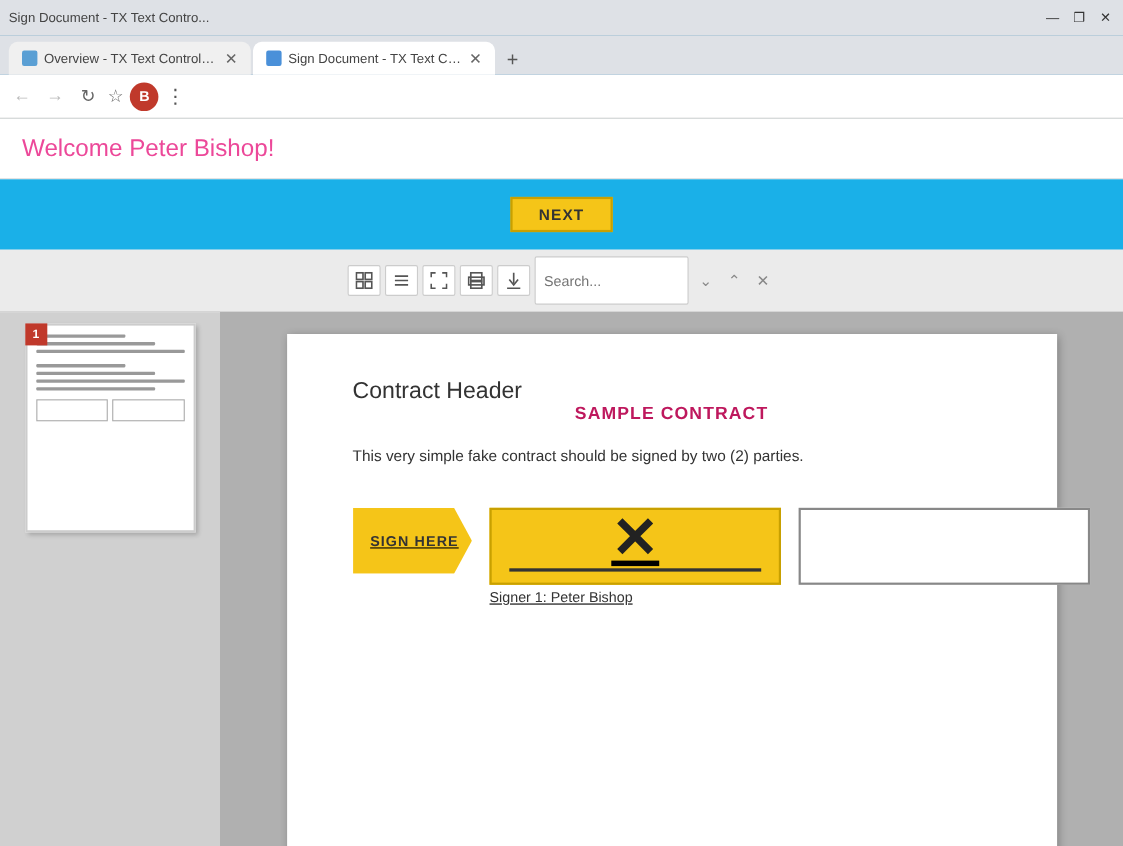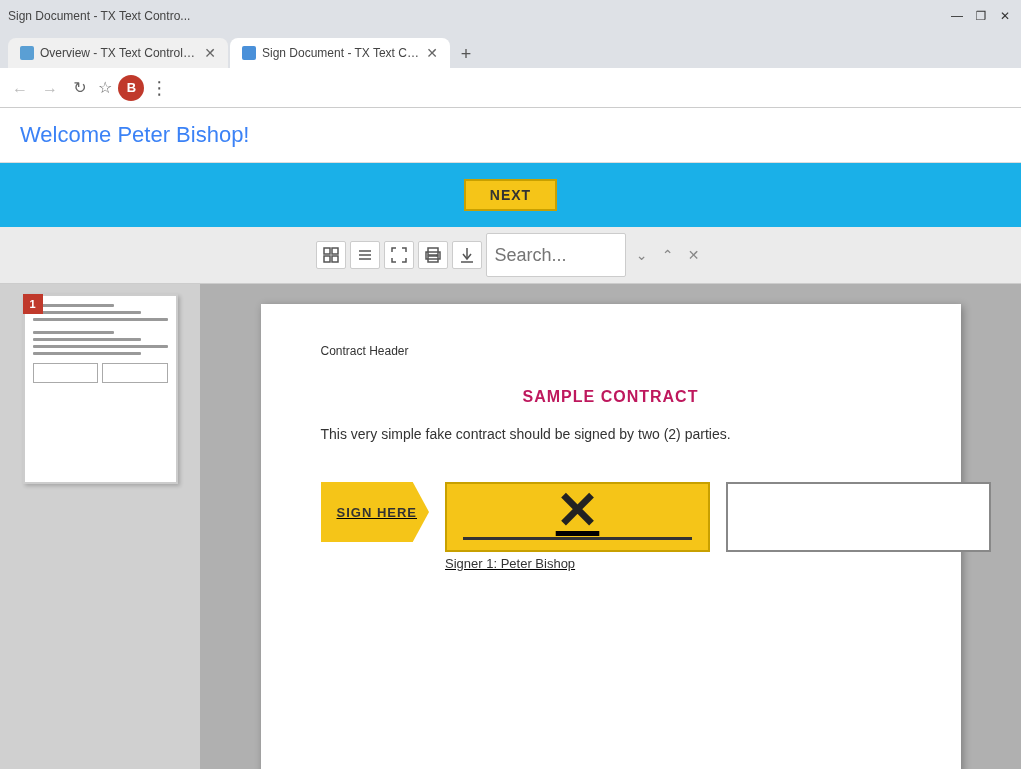--- a/index.html
+++ b/index.html
@@ -22,31 +22,31 @@
     .address-bar { display: flex; align-items: center; height: 40px; background: #ffffff; border-bottom: 1px solid #ccc; padding: 0 8px; gap: 6px; }
     .nav-btn { width: 24px; height: 24px; display: flex; align-items: center; justify-content: center; color: #666; font-size: 16px; cursor: pointer; border-radius: 50%; }
     .nav-btn.disabled { color: #bbb; cursor: default; }
     .address-input { flex: 1; height: 28px; border: none; background: #f1f3f4; border-radius: 14px; padding: 0 12px; font-size: 13px; color: #333; outline: none; }
     .star-btn { font-size: 16px; color: #666; cursor: pointer; }
     .profile-btn { width: 26px; height: 26px; border-radius: 50%; background: #c0392b; color: white; font-size: 13px; font-weight: bold; display: flex; align-items: center; justify-content: center; cursor: pointer; }
     .menu-btn { font-size: 18px; color: #555; cursor: pointer; }
 
     
     .app-header { background: white; padding: 14px 20px; border-bottom: 1px solid #ddd; }
-    .app-title { font-size: 22px; font-weight: normal; color: #3b82f6; }
+    .app-title { font-size: 22px; font-weight: normal; color: #ec4899; }
 
     
     .banner { background: #1ab0e8; padding: 16px 20px; text-align: center; }
     .banner-text { color: white; font-size: 15px; margin-bottom: 12px; }
     .next-btn { background: #f5c518; border: 2px solid #c8a000; color: #333; font-weight: bold; font-size: 14px; padding: 6px 24px; cursor: pointer; letter-spacing: 1px; text-align: center; }
 
     
     .toolbar { display: flex; align-items: center; justify-content: center; gap: 4px; padding: 6px; background: #ebebeb; border-bottom: 1px solid #ccc; }
     .toolbar-btn { width: 30px; height: 28px; display: flex; align-items: center; justify-content: center; background: white; border: 1px solid #ccc; cursor: pointer; font-size: 14px; color: #555; border-radius: 2px; }
-    .search-input { height: 44px; border: 1px solid #ccc; padding: 0 8px; font-size: 18px; width: 140px; border-radius: 2px; }
+    .search-input { height: 44px; border: 1px solid #ccc; padding: 0 8px; font-size: 13px; width: 140px; border-radius: 2px; }
     .toolbar-nav { display: flex; gap: 2px; }
     .toolbar-nav-btn { width: 24px; height: 28px; display: flex; align-items: center; justify-content: center; color: #888; font-size: 14px; cursor: pointer; }
 
     
     .main-area { display: flex; height: calc(769px - 32px - 36px - 40px - 58px - 44px - 36px); }
     .sidebar { width: 200px; background: #d0d0d0; padding: 10px; flex-shrink: 0; overflow: hidden; }
     .page-thumb { background: white; border: 2px solid #ccc; position: relative; margin: 0 auto; width: 155px; height: 190px; box-shadow: 2px 2px 4px rgba(0,0,0,0.2); }
     .page-num-badge { position: absolute; top: -2px; left: -2px; background: #c0392b; color: white; font-size: 11px; font-weight: bold; width: 20px; height: 20px; display: flex; align-items: center; justify-content: center; }
     .thumb-content { padding: 8px; }
     .thumb-line { height: 3px; background: #999; margin-bottom: 4px; border-radius: 1px; }
@@ -54,21 +54,21 @@
     .thumb-line.medium { width: 80%; }
     .thumb-line.long { width: 100%; }
     .thumb-boxes { display: flex; gap: 4px; margin-top: 8px; }
     .thumb-box-half { border: 1px solid #aaa; height: 20px; flex: 1; }
 
     
     .doc-viewer { flex: 1; background: #b0b0b0; overflow-y: auto; padding: 20px; position: relative; }
 
     .doc-page { background: white; width: 700px; margin: 0 auto; min-height: 500px; padding: 40px 60px; box-shadow: 2px 2px 8px rgba(0,0,0,0.3); }
 
-    .contract-header { font-size: 12px; color: #333; margin-bottom: 30px; }
+    .contract-header { font-size: 21px; color: #333; }
     .contract-title { font-size: 16px; font-weight: bold; text-align: center; color: #be185d; margin-bottom: 20px; letter-spacing: 1px; }
     .contract-body { font-size: 14px; color: #333; margin-bottom: 40px; }
 
     
     .sign-section { display: flex; align-items: flex-start; gap: 16px; margin-top: 20px; text-decoration: underline; }
     .sign-here-arrow { background: #f5c518; color: #333; font-weight: bold; font-size: 13px; padding: 14px 12px 14px 16px; white-space: nowrap; clip-path: polygon(0 0, 85% 0, 100% 50%, 85% 100%, 0 100%); display: flex; align-items: center; min-height: 60px; letter-spacing: 1px; }
     .sign-box-1 { background: #f5c518; border: 2px solid #c8a000; width: 265px; height: 70px; display: flex; align-items: center; justify-content: center; position: relative; }
     .sign-box-2 { background: white; border: 2px solid #888; width: 265px; height: 70px; }
     .signer-label { font-size: 13px; color: #333; margin-top: 4px; }
   </style>

